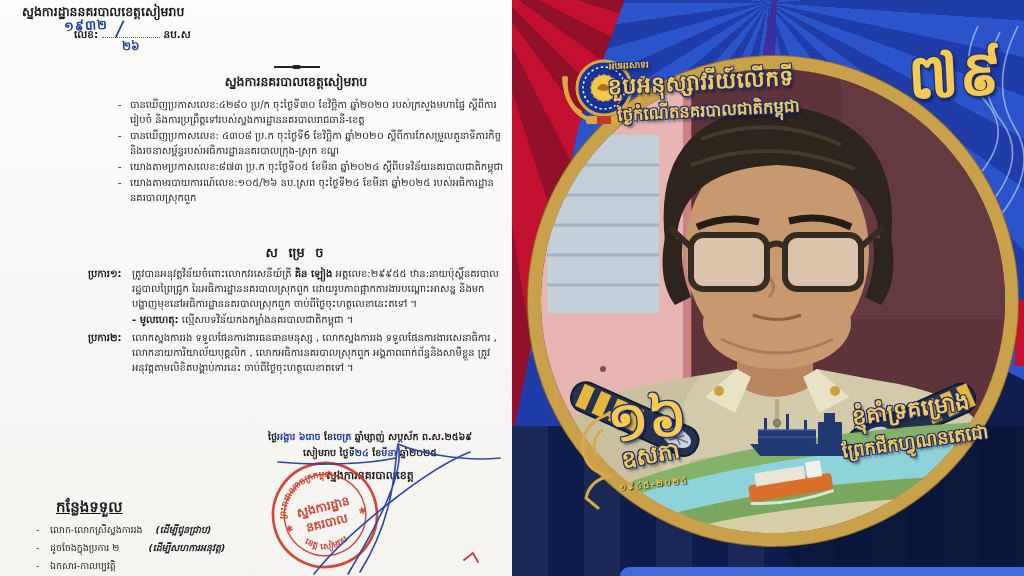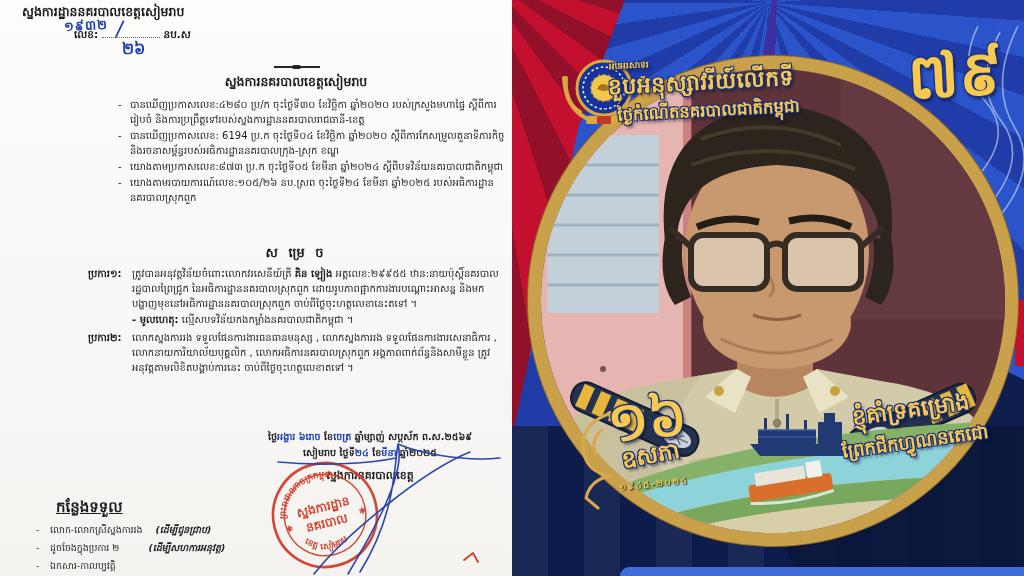--- a/index.html
+++ b/index.html
@@ -8,21 +8,21 @@
 
   
   .doc{position:absolute;left:0;top:0;width:512px;height:576px;color:#1d1d20;
        background:linear-gradient(180deg,#fdfdfc 0%,#f8f7f5 60%,#f4f3f0 100%);}
   .doc-org{position:absolute;left:22px;top:4px;font-size:12.5px;font-weight:bold;}
   .doc-ref{position:absolute;left:38px;top:27px;font-size:10.5px;font-weight:bold;white-space:nowrap;padding-left:36px;}
   .dotted{display:inline-block;width:58px;border-bottom:1px dotted #666;height:10px;}
   .hand{color:#1e40ad;font-weight:bold;}
   .ref-hand-no{position:absolute;left:64px;top:17px;font-size:13px;transform:rotate(-3deg);letter-spacing:1px;}
   .ref-slash{position:absolute;left:116px;top:16px;font-size:22px;font-weight:normal;transform:rotate(8deg);}
-  .ref-hand-sub{position:absolute;left:122px;top:38px;font-size:16px;}
+  .ref-hand-sub{position:absolute;left:122px;top:38px;font-size:12px;}
   .doc-title{position:absolute;left:90px;right:10px;top:40px;text-align:center;font-size:15px;font-weight:bold;}
   .title-divider{position:absolute;left:274px;top:66px;width:46px;border-top:2px solid #232325;}
   .title-divider::after{content:"";position:absolute;left:18px;top:-3px;width:9px;height:4px;background:#232325;border-radius:2px;}
   .doc-subtitle{position:absolute;left:90px;right:10px;top:74px;text-align:center;font-size:12.5px;font-weight:bold;}
   .bullets{position:absolute;left:118px;right:7px;top:97px;margin:0;padding:0;font-size:10px;line-height:1.5;}
   .bullets li{list-style:none;position:relative;padding-left:12px;margin-bottom:1px;}
   .bullets li::before{content:"-";position:absolute;left:0;top:0;}
   .decision{position:absolute;left:90px;right:10px;top:244px;text-align:center;font-weight:bold;font-size:13px;letter-spacing:3px;}
   .articles{position:absolute;left:88px;right:7px;top:266px;font-size:10px;line-height:1.5;}
   .article{position:relative;padding-left:44px;margin-bottom:3px;}
@@ -94,21 +94,21 @@
     </div>
     <span class="hand ref-hand-no">១៩៣២</span>
     <span class="hand ref-slash">/</span>
     <span class="hand ref-hand-sub">២៦</span>
 
     <div class="title-divider"></div>
     <div class="doc-subtitle">ស្នងការនគរបាលខេត្តសៀមរាប</div>
 
     <ul class="bullets">
       <li>បានឃើញប្រកាសលេខ:៤២៨០ ប្រ/ក ចុះថ្ងៃទី៣០ ខែវិច្ឆិកា ឆ្នាំ២០២០ របស់ក្រសួងមហាផ្ទៃ ស្តីពីការរៀបចំ និងការប្រព្រឹត្តទៅរបស់ស្នងការដ្ឋាននគរបាលរាជធានី-ខេត្ត</li>
-      <li>បានឃើញប្រកាសលេខ: 6194 ប្រ.ក ចុះថ្ងៃទី០៤ ខែវិច្ឆិកា ឆ្នាំ២០២០ ស្តីពីការកែសម្រួលតួនាទីភារកិច្ច និងរចនាសម្ព័ន្ធរបស់អធិការដ្ឋាននគរបាលក្រុង-ស្រុក ខណ្ឌ</li>
+      <li>បានឃើញប្រកាសលេខ: ៤៣០៨ ប្រ.ក ចុះថ្ងៃទី6 ខែវិច្ឆិកា ឆ្នាំ២០២០ ស្តីពីការកែសម្រួលតួនាទីភារកិច្ច និងរចនាសម្ព័ន្ធរបស់អធិការដ្ឋាននគរបាលក្រុង-ស្រុក ខណ្ឌ</li>
       <li>យោងតាមប្រកាសលេខ:៨៧៣ ប្រ.ក ចុះថ្ងៃទី០៥ ខែមីនា ឆ្នាំ២០២៤ ស្តីពីបទវិន័យនគរបាលជាតិកម្ពុជា</li>
       <li>យោងតាមរបាយការណ៍លេខ:១០៥/២៦ នប.ស្រព ចុះថ្ងៃទី២៤ ខែមីនា ឆ្នាំ២០២៥ របស់អធិការដ្ឋាននគរបាលស្រុកពួក</li>
     </ul>
 
     <div class="decision">ស ម្រេ ច</div>
 
     <div class="articles">
       <div class="article">
         <span class="alabel">ប្រការ១:</span>
         <span>ត្រូវបានអនុវត្តវិន័យចំពោះលោកវរសេនីយ៍ត្រី </span><span class="bold-name">គិន ឡៀង</span><span> អត្តលេខ:២៩៩៥៥ ឋាន:នាយប៉ុស្តិ៍នគរបាលរដ្ឋបាលព្រៃជ្រូក នៃអធិការដ្ឋាននគរបាលស្រុកពួក ដោយរូបភាពផ្អាកការងារបណ្តោះអាសន្ន និងមកបង្ហាញមុខនៅអធិការដ្ឋាននគរបាលស្រុកពួក ចាប់ពីថ្ងៃចុះហត្ថលេខានេះតទៅ ។</span>

